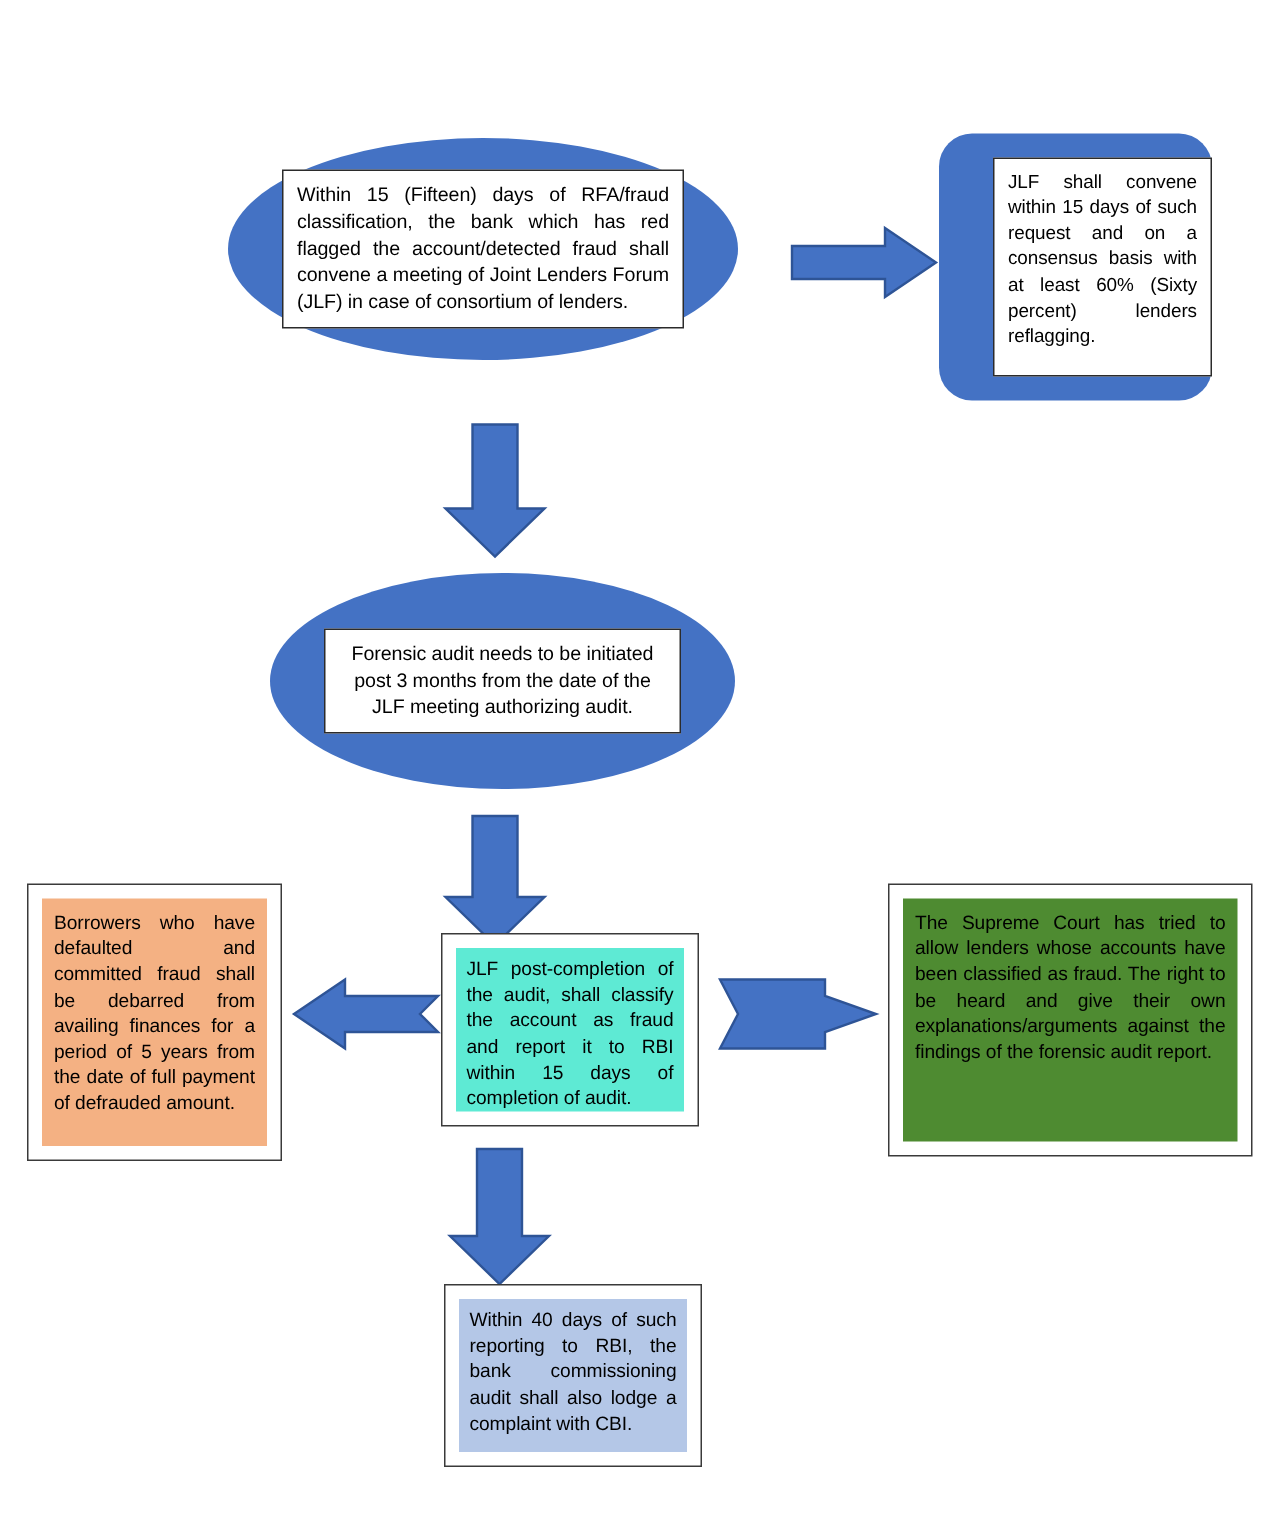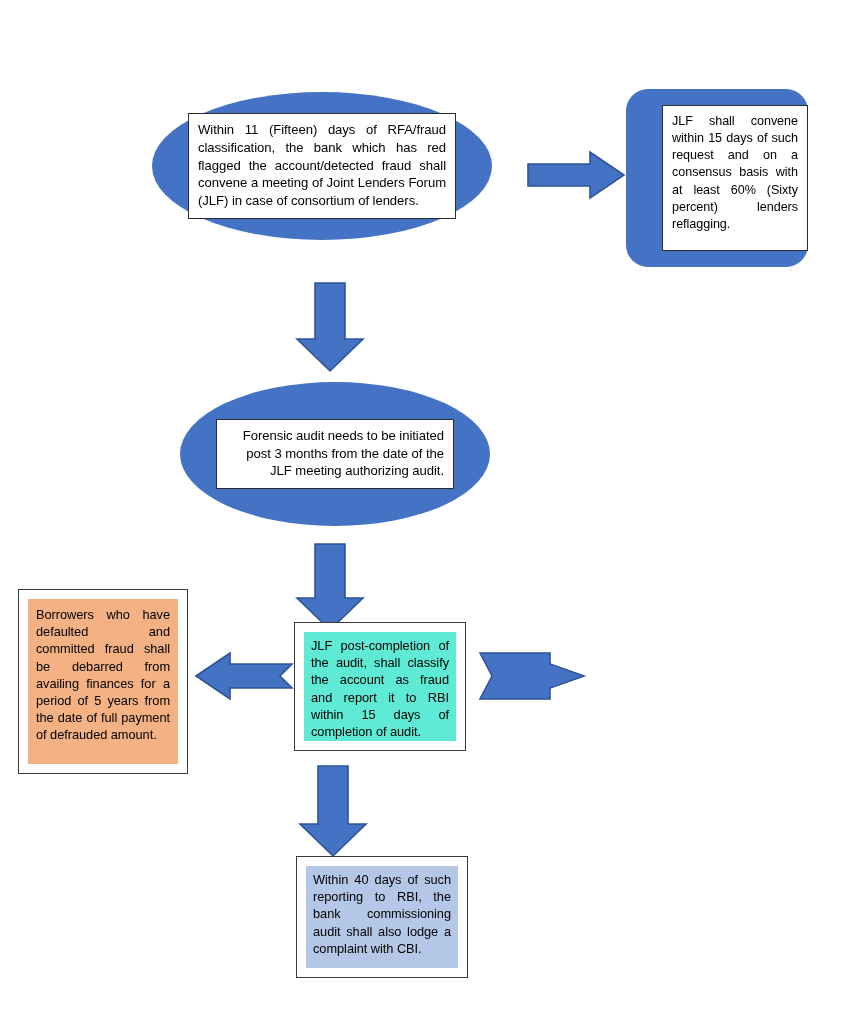--- a/index.html
+++ b/index.html
@@ -42,36 +42,36 @@
   
   .txt {
     color: #000000;
     font-size: 13.1px;
     line-height: 1.365;
     text-align: justify;
     text-justify: inter-word;
     font-weight: 400;
     letter-spacing: -0.05px;
   }
-  .txt.left { text-align: right; }
+  .txt.left { text-align: center; }
   .txt.small { font-size: 12.6px; line-height: 1.36; }
   .txt.tight { font-size: 12.8px; line-height: 1.345; }
 
   
   .arrow { position: absolute; }
   .arrow svg { display: block; overflow: visible; }
 </style>
 </head>
 <body>
 
 <div id="canvas">
 
   <div class="node ellipse" style="left:152px; top:92px; width:340px; height:148px; background:#4472C4;">
     <div class="inner-white" style="width:268px;">
-      <div class="txt">Within 11 (Fifteen) days of RFA/fraud classification, the bank which has red flagged the account/detected fraud shall convene a meeting of Joint Lenders Forum (JLF) in case of consortium of lenders.</div>
+      <div class="txt">Within 15 (Fifteen) days of RFA/fraud classification, the bank which has red flagged the account/detected fraud shall convene a meeting of Joint Lenders Forum (JLF) in case of consortium of lenders.</div>
     </div>
   </div>
 
   <div class="arrow" style="left:528px; top:152px;">
     <svg width="96" height="46" viewBox="0 0 96 46">
       <polygon points="0,12 62,12 62,0 96,23 62,46 62,34 0,34" fill="#4472C4" stroke="#2E5496" stroke-width="1.6"></polygon>
     </svg>
   </div>
 
   <div class="node roundrect" style="left:626px; top:89px; width:182px; height:178px; background:#4472C4;justify-content:flex-end;">
@@ -115,20 +115,25 @@
       <div class="txt tight">JLF post-completion of the audit, shall classify the account as fraud and report it to RBI within 15 days of completion of audit.</div>
     </div>
   </div>
 
   <div class="arrow" style="left:480px; top:653px;">
     <svg width="104" height="46" viewBox="0 0 104 46">
       <polygon points="0,0 12,23 0,46 70,46 70,35 104,23 70,11 70,0" fill="#4472C4" stroke="#2E5496" stroke-width="1.6"></polygon>
     </svg>
   </div>
 
+  <div class="node framed" style="left:592px; top:589px; width:243px; height:182px;">
+    <div class="fill-area" style="background:#4E8B31; height:100%; padding:7px 8px;">
+      <div class="txt tight">The Supreme Court has tried to allow lenders whose accounts have been classified as fraud. The right to be heard and give their own explanations/arguments against the findings of the forensic audit report.</div>
+    </div>
+  </div>
 
   <div class="arrow" style="left:300px; top:766px;">
     <svg width="66" height="90" viewBox="0 0 66 90">
       <polygon points="18,0 48,0 48,58 66,58 33,90 0,58 18,58" fill="#4472C4" stroke="#2E5496" stroke-width="1.6"></polygon>
     </svg>
   </div>
 
   <div class="node framed" style="left:296px; top:856px; width:172px; height:122px;">
     <div class="fill-area" style="background:#B4C7E7; height:100%; padding:5px 7px;">
       <div class="txt tight">Within 40 days of such reporting to RBI, the bank commissioning audit shall also lodge a complaint with CBI.</div>

